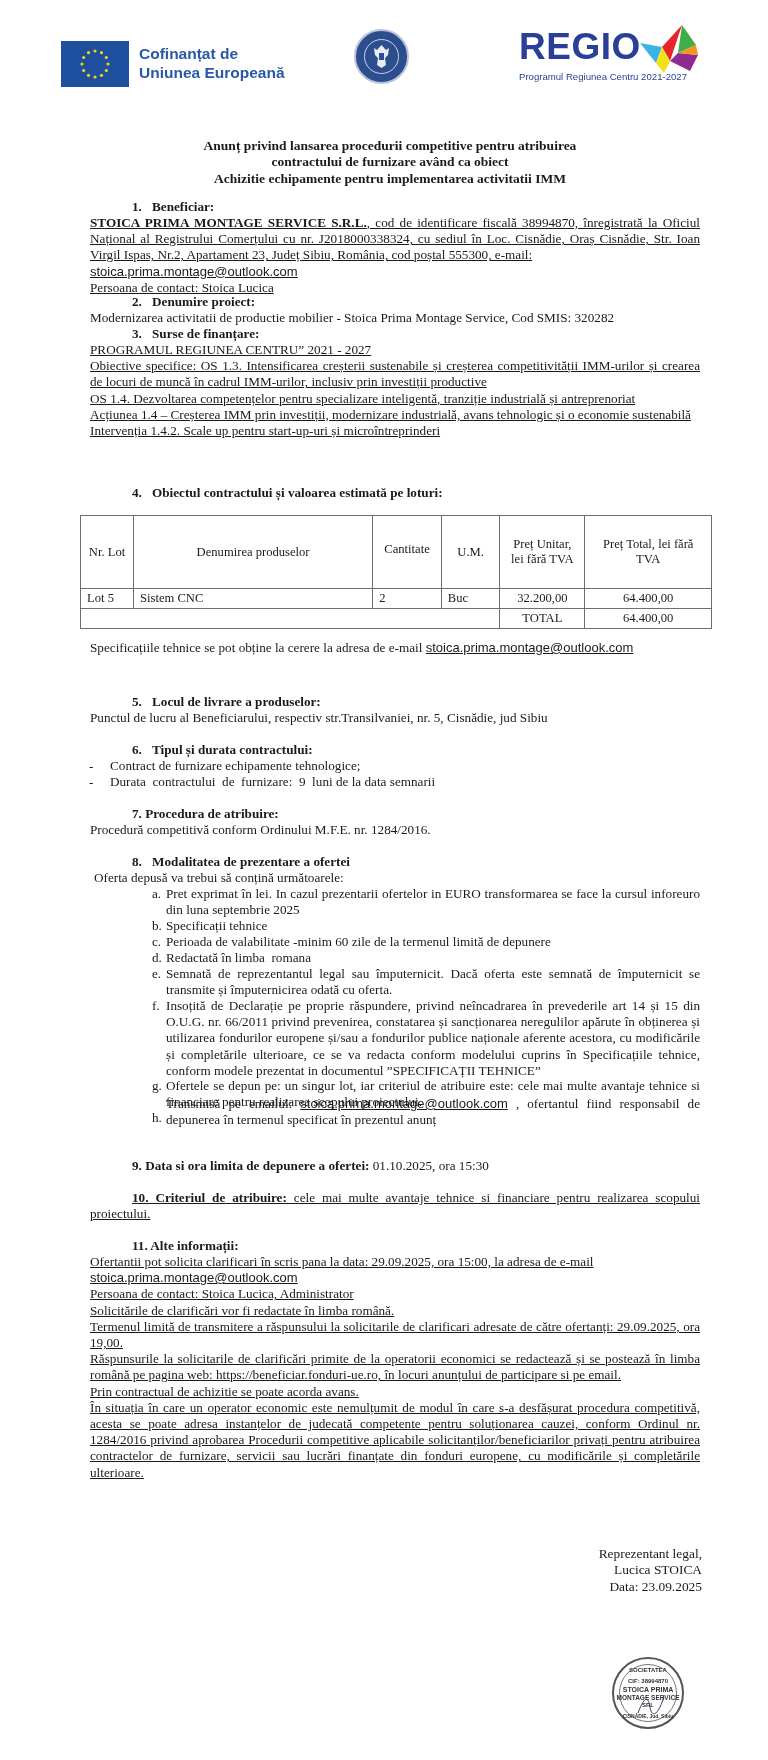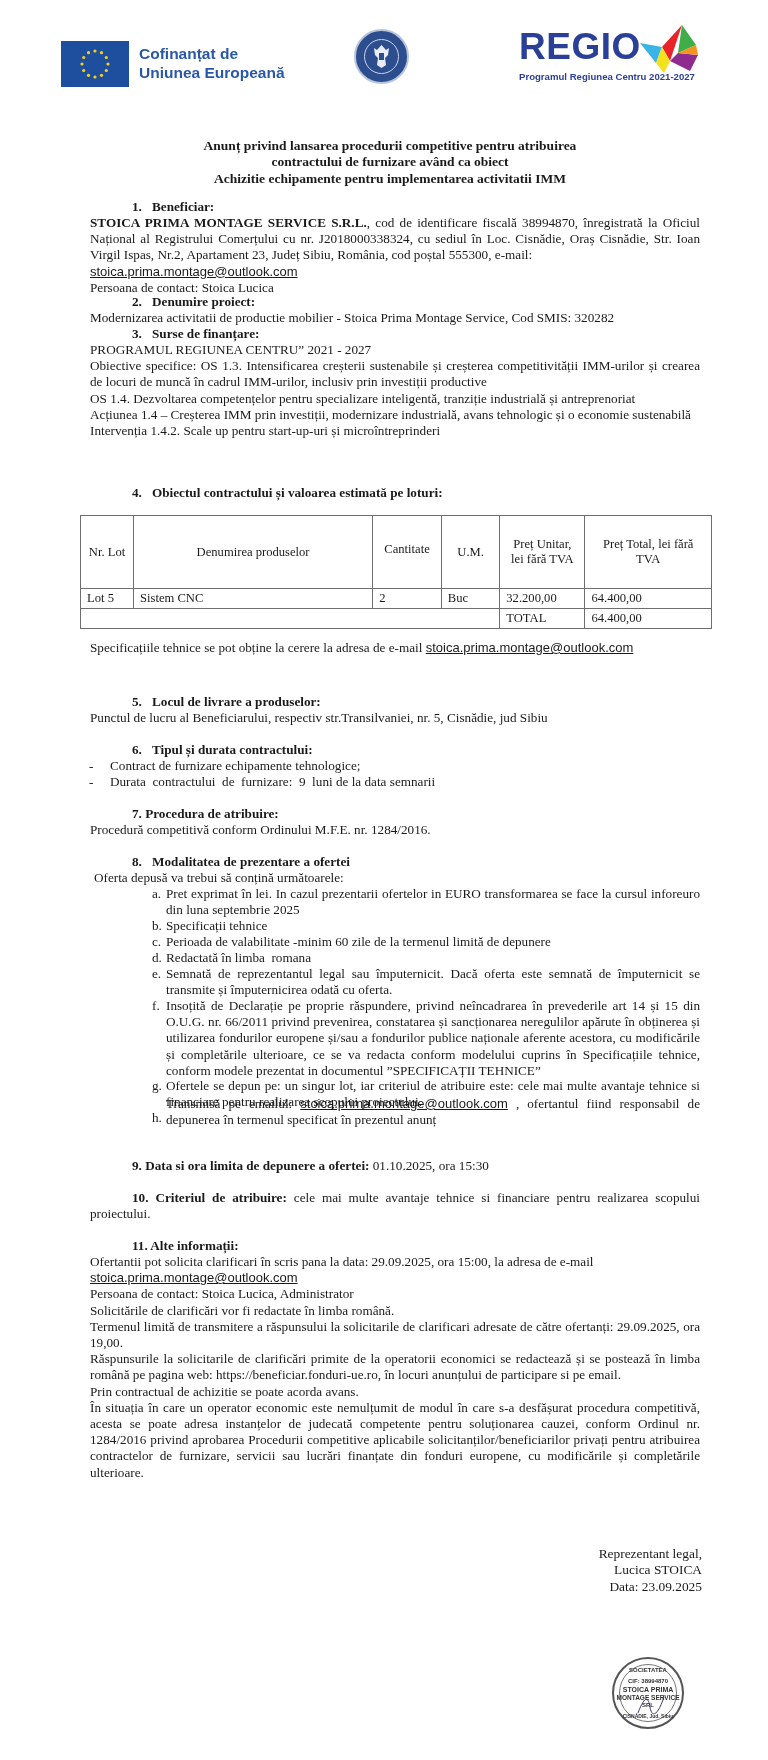--- a/index.html
+++ b/index.html
@@ -7,37 +7,37 @@
          font-family: "Liberation Serif", serif; color: #1a1a1a; font-size: 13.2px; line-height: 16.2px; }
   .abs { position: absolute; }
   
   .eu-flag { left: 61px; top: 41px; width: 68px; height: 46px; background: #1e4f9e; }
   .eu-text { left: 139px; top: 44px; font-family: "Liberation Sans", sans-serif; font-weight: bold;
              color: #2a58a8; font-size: 15.5px; line-height: 19px; }
   .gov-seal { left: 354px; top: 29px; width: 55px; height: 55px; border-radius: 50%; background: #2d4e8e;
               border: 2px solid #b8c4da; box-sizing: border-box; }
   .regio-word { left: 519px; top: 27px; font-family: "Liberation Sans", sans-serif; font-weight: 900;
                 font-size: 37px; line-height: 40px; color: #2a3f97; letter-spacing: 0.5px; }
-  .regio-sub { left: 519px; top: 69px; font-family: "Liberation Sans", sans-serif; font-weight: bold;
+  .regio-sub { left: 519px; top: 69px; font-family: "Liberation Sans", sans-serif; font-weight: normal;
                font-size: 9.6px; color: #2a3f97; text-align: center; }
   .regio-kite { left: 640px; top: 25px; width: 60px; height: 50px; }
 
   .title { left: 80px; width: 620px; top: 138px; text-align: center; font-weight: bold; font-size: 13.5px; line-height: 16.4px; }
   .sec-h { font-weight: bold; }
   .num { display: inline-block; width: 20px; }
-  .para { left: 90px; width: 610px; text-align: justify; }
+  .para { left: 90px; width: 610px; text-align: justify; text-decoration: underline; }
   .line { left: 90px; width: 610px; white-space: nowrap; }
   .email { font-family: "Liberation Sans", sans-serif; text-decoration: underline; font-size: 13px; }
   a.email { color: #1a1a1a; }
 
   table.lots { position: absolute; left: 80px; top: 515px; width: 632px; border-collapse: collapse; font-size: 12.6px; }
   table.lots td, table.lots th { border: 1px solid #6e6e6e; padding: 0 6px; font-weight: normal; }
   table.lots th { height: 72px; text-align: center; line-height: 15px; }
   table.lots td { height: 19px; line-height: 19px; }
-  .r { text-align: left; }
+  .r { text-align: center; }
 
   .list-item { left: 166px; width: 534px; text-align: justify; }
   .list-mark { left: 152px; }
   .dash { left: 89px; }
   .sig { right: 66px; text-align: right; font-size: 13.4px; line-height: 16.4px; }
   .stamp { left: 612px; top: 1657px; width: 72px; height: 72px; border-radius: 50%; border: 2px solid #555;
            box-sizing: border-box; text-align: center; font-family: "Liberation Sans", sans-serif; color: #333; }
   .stamp .in { position: absolute; left: 5px; top: 5px; right: 5px; bottom: 5px; border-radius: 50%; border: 1px solid #777; }
   .stamp span { position: absolute; left: 0; right: 0; font-size: 6px; line-height: 7px; font-weight: bold; }
 </style>

